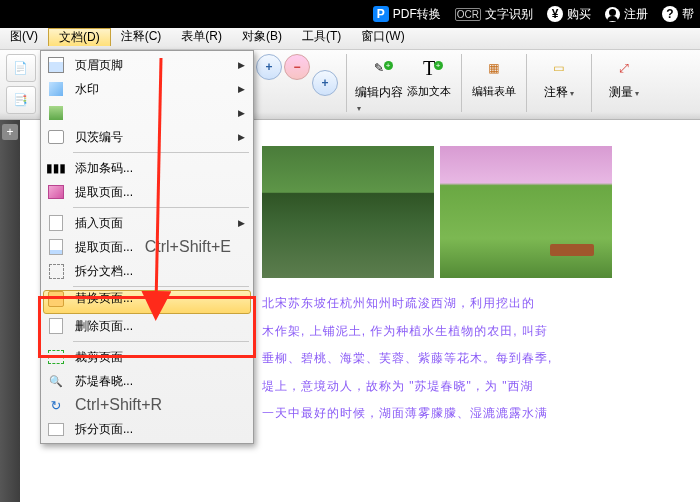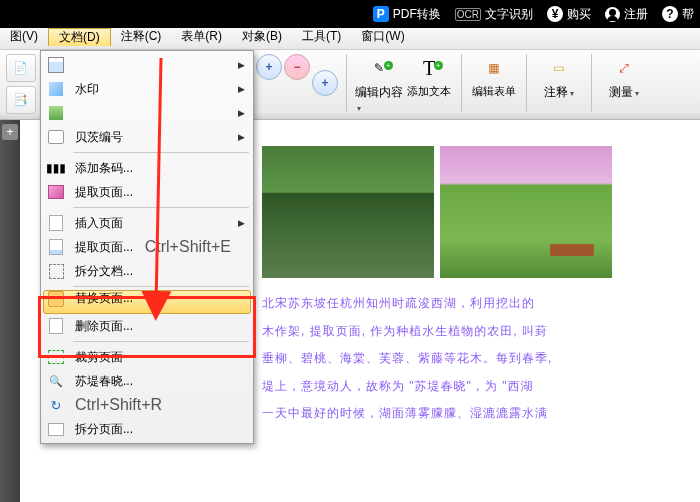--- a/index.html
+++ b/index.html
@@ -138,20 +138,21 @@
   <div class="vsep"></div>
   <div class="bigbtn">
       <div class="bi" style="color:#d6423b">⤢</div>
       <div class="bl"><span>测量</span><span class="tri">▾</span></div>
     </div>
 </div>
 
 <div class="dropdown" id="dd">
     <div class="row">
       <span class="micon hf"></span>
+      <span class="lbl">页眉页脚</span>
       <span class="arrow">▶</span>
     </div>
     <div class="row">
       <span class="micon wm"></span>
       <span class="lbl">水印</span>
       <span class="arrow">▶</span>
     </div>
     <div class="row">
       <span class="micon bg"></span>
       <span class="arrow">▶</span>
@@ -227,17 +228,17 @@
   <div class="sb">+</div>
 </div>
 
 <div class="imgs">
   <div class="img img1"></div>
   <div class="img img2"></div>
 </div>
 
 <div class="txt">
   <div>北宋苏东坡任杭州知州时疏浚西湖，利用挖出的</div>
-  <div>木作架, 提取页面, 作为种植水生植物的农田, 叫葑</div>
+  <div>木作架, 上铺泥土, 作为种植水生植物的农田, 叫葑</div>
   <div>垂柳、碧桃、海棠、芙蓉、紫藤等花木。每到春季,</div>
   <div>堤上，意境动人，故称为 "苏堤春晓"，为 "西湖</div>
   <div>一天中最好的时候，湖面薄雾朦朦、湿漉漉露水满</div>
 </div>
 
 </body></html>

